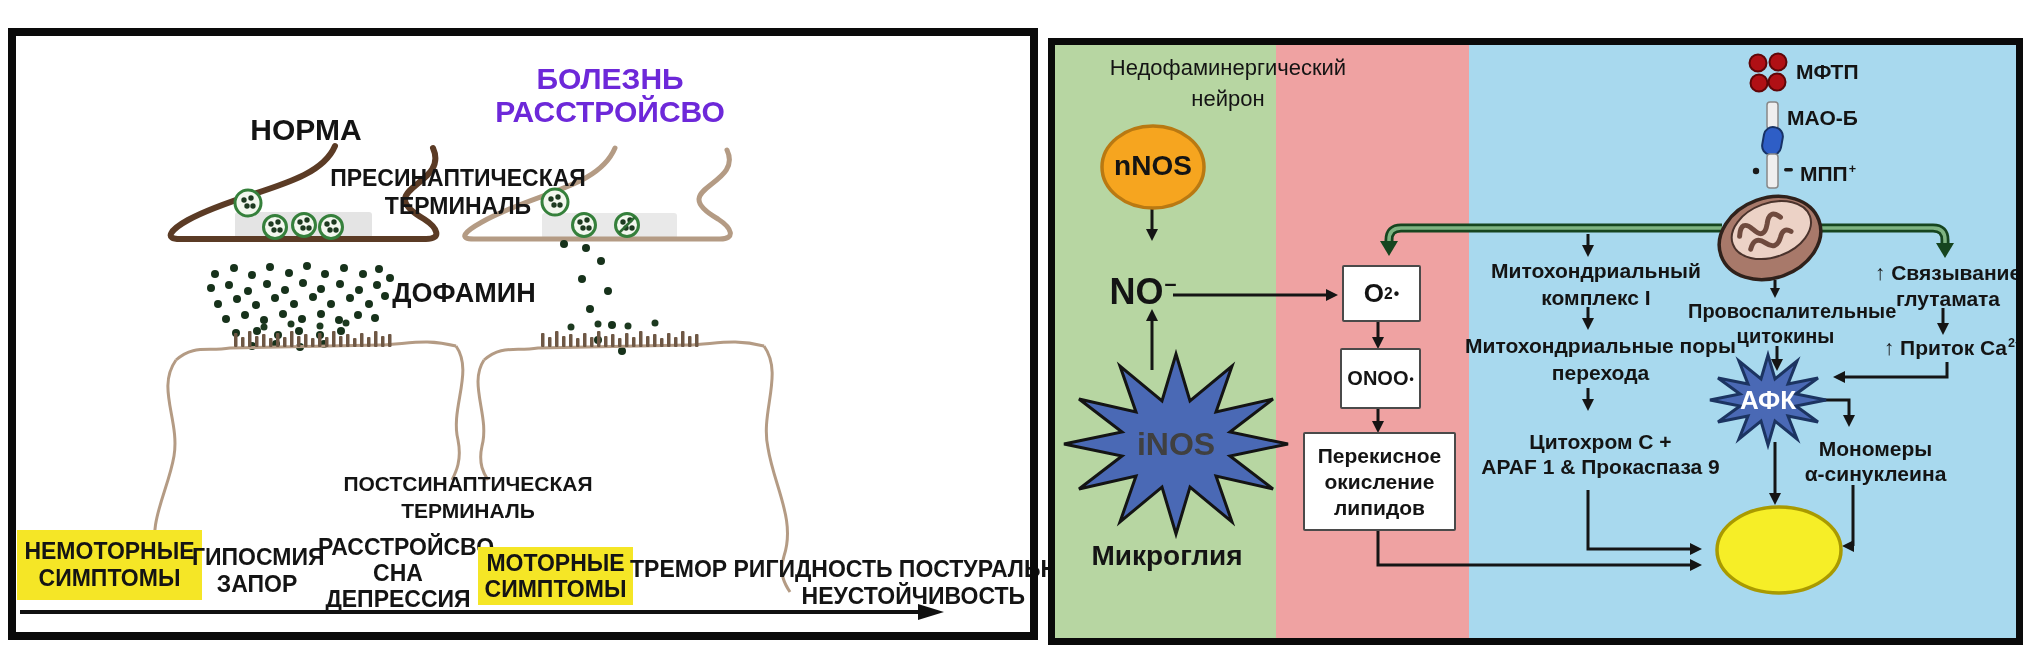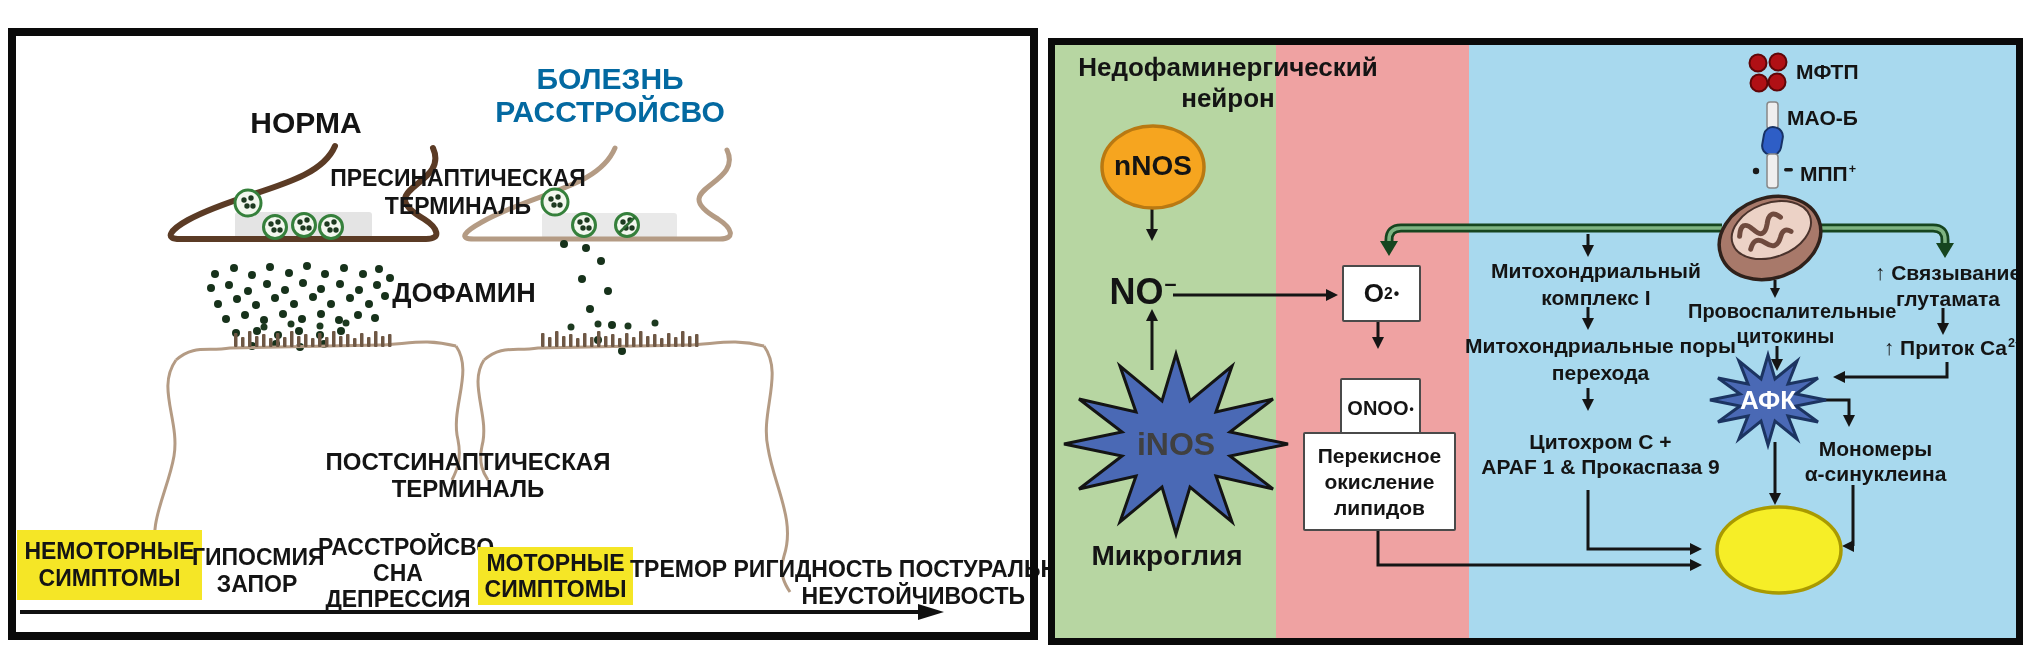--- a/index.html
+++ b/index.html
@@ -199,31 +199,31 @@
           <rect x="680" y="308" width="3.5" height="11" rx="1"></rect>
           <rect x="687" y="306" width="3.5" height="13" rx="1"></rect>
         </g>
 
       <g>
         <line x1="12" y1="584" x2="910" y2="584" stroke="#111" stroke-width="4"></line>
         <polygon points="910,576 910,592 936,584" fill="#111"></polygon>
       </g>
     </svg>
 
-    <div class="txt center" style="left:218px;top:78px;width:160px;font-size:30px;">НОРМА</div>
-    <div class="txt center" style="left:452px;top:34px;width:300px;font-size:30px;line-height:33px;color:#0369a1;">
+    <div class="txt center" style="left:218px;top:85px;width:160px;font-size:30px;">НОРМА</div>
+    <div class="txt center" style="left:452px;top:34px;width:300px;font-size:30px;line-height:33px;color:#6d28d9;">
       <div>БОЛЕЗНЬ</div>
       <div>РАССТРОЙСВО</div>
     </div>
     <div class="txt center" style="left:300px;top:136px;width:300px;font-size:23px;line-height:28px;">
       <div>ПРЕСИНАПТИЧЕСКАЯ</div>
       <div>ТЕРМИНАЛЬ</div>
     </div>
     <div class="txt center" style="left:356px;top:250px;width:200px;font-size:27px;">ДОФАМИН</div>
-    <div class="txt center" style="left:310px;top:420px;width:300px;font-size:24px;line-height:27px;">
+    <div class="txt center" style="left:310px;top:442px;width:300px;font-size:21px;line-height:27px;">
       <div>ПОСТСИНАПТИЧЕСКАЯ</div>
       <div>ТЕРМИНАЛЬ</div>
     </div>
 
     <div class="yellowbox" style="left:9px;top:502px;width:185px;height:70px;font-size:23px;line-height:27px;">
       <div>НЕМОТОРНЫЕ</div>
       <div>СИМПТОМЫ</div>
     </div>
     <div class="txt center" style="left:184px;top:516px;width:130px;font-size:23px;line-height:27px;">
       <div>ГИПОСМИЯ</div>
@@ -327,38 +327,38 @@
       <g transform="translate(722 200) rotate(-20)">
         <ellipse cx="0" cy="0" rx="52" ry="40" fill="#a8796a" stroke="#2f211b" stroke-width="3.5"></ellipse>
         <ellipse cx="4" cy="-7" rx="41" ry="27" fill="#ecd2c6" stroke="#4a332c" stroke-width="2"></ellipse>
         <g fill="none" stroke="#6f4a3e" stroke-width="5" stroke-linecap="round">
           <path d="M -28,-12 q 7,-16 15,-2 q 7,14 15,0 q 7,-14 15,-2"></path>
           <path d="M -22,4 q 8,-12 16,-1 q 8,11 16,0 q 6,-9 12,-2"></path>
         </g>
       </g>
     </svg>
 
-    <div class="txt center" style="left:10px;top:14px;width:340px;font-size:26px;font-weight:700;line-height:31px;">
+    <div class="txt center" style="left:10px;top:14px;width:340px;font-size:22px;font-weight:400;line-height:31px;">
       <div>Недофаминергический</div>
       <div>нейрон</div>
     </div>
     <div class="txt center" style="left:39px;top:502px;width:160px;font-size:28px;text-align:center;">Микроглия</div>
 
     <div class="txt center" style="left:54px;top:112px;width:102px;font-size:28px;">nNOS</div>
     <div class="txt center" style="left:45px;top:233px;width:100px;font-size:36px;">
       <span>NO</span><sup class="s">–</sup>
     </div>
     <div class="txt center" style="left:68px;top:388px;width:120px;font-size:32px;color:#404040;">iNOS</div>
 
     <div class="whitebox" style="left:294px;top:227px;width:75px;height:53px;font-size:26px;">
       <span>O</span>
         <sub class="s">2</sub>
         <sup class="s">•</sup>
     </div>
-    <div class="whitebox" style="left:292px;top:310px;width:77px;height:57px;font-size:20px;margin-top:30px;">
+    <div class="whitebox" style="left:292px;top:310px;width:77px;height:57px;font-size:20px;">
       <span>ONOO</span>
         <sup class="s">•</sup>
     </div>
     <div class="whitebox" style="left:255px;top:394px;width:149px;height:95px;font-size:21px;line-height:26px;flex-direction:column;">
       <div>Перекисное</div>
       <div>окисление</div>
       <div>липидов</div>
     </div>
 
     <div class="txt" style="left:748px;top:22px;font-size:21px;">МФТП</div>

